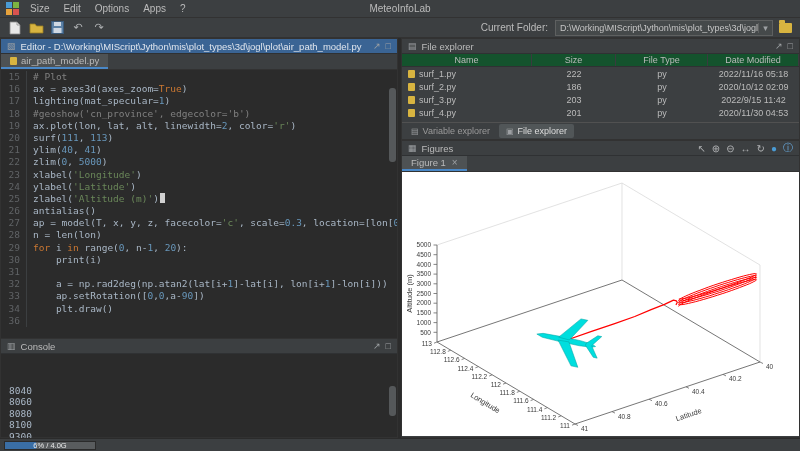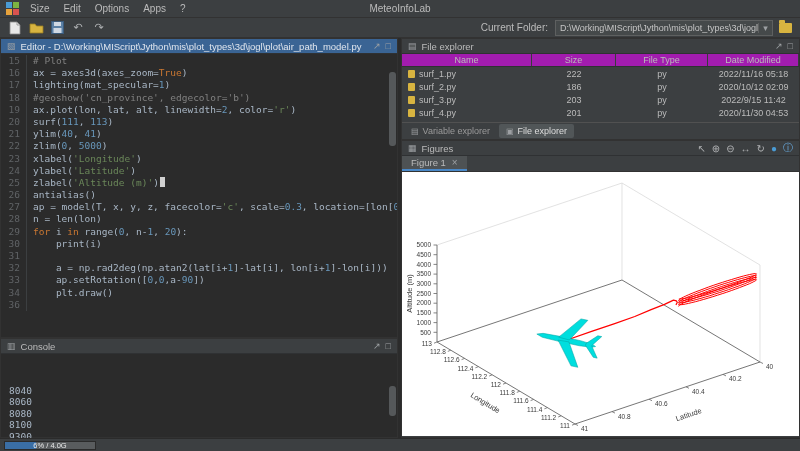--- a/index.html
+++ b/index.html
@@ -45,21 +45,21 @@
   .src{white-space:pre;color:#a9b7c6;}
   .src .com{color:#808080;} .src .kw{color:#cc7832;} .src .str{color:#6a8759;} .src .num{color:#6897bb;}
   .caret{display:inline-block;width:5px;height:10px;background:#d0d0d0;vertical-align:-1px;margin-left:1px;}
   .scroll-v{position:absolute;right:1px;width:7px;border-radius:3px;background:#55585a;}
   
   .console-panel{top:300px;height:100px;background:#2b2b2b;}
   .console-body{position:relative;height:84px;padding:3px 0 0 8px;font-family:"DejaVu Sans Mono",monospace;font-size:9.5px;color:#a9b7c6;overflow:hidden;margin-top:28px;}
   .console-line{height:11.4px;line-height:11.4px;}
   
   .explorer-panel{top:0;height:102px;background:#3c3f41;}
-  .fx-head{display:flex;height:13px;background:#a21caf;border-bottom:1px solid #2f3133;}
+  .fx-head{display:flex;height:13px;background:#14532d;border-bottom:1px solid #2f3133;}
   .fx-head .th{font-size:9px;color:#bbbbbb;text-align:center;line-height:12px;border-right:1px solid #393c3e;}
   .fx-rows{height:52px;overflow:hidden;}
   .fx-row{display:flex;height:13px;font-size:9px;color:#bbbbbb;align-items:center;}
   .c-name{padding-left:6px;display:flex;align-items:center;gap:4px;}
   .cw0{width:130px;} .cw1{width:84px;text-align:center;} .cw2{width:92px;text-align:center;} .cw3{flex:1;text-align:center;}
   .fx-tabs{position:absolute;bottom:0;left:0;right:0;height:17px;background:#3c3f41;border-top:1px solid #515151;display:flex;align-items:center;padding-left:2px;gap:2px;}
   .fx-tab{display:flex;align-items:center;gap:4px;height:14px;padding:0 7px;font-size:9px;color:#9a9a9a;}
   .fx-tab.active{background:#515658;color:#dddddd;border-radius:2px;}
   .fx-tab .ticon{font-size:8px;color:#9da0a3;}
   
@@ -134,20 +134,26 @@
 
   <div class="main">
     <div class="left-col">
 
       <section class="editor-panel">
         <div class="panel-title active-blue">
           <span class="p-icon">▧</span>
           <span class="grow">Editor - D:\Working\MIScript\Jython\mis\plot_types\3d\jogl\plot\air_path_model.py</span>
           <span class="wbtn">↗</span>
           <span class="wbtn">□</span>
+        </div>
+        <div class="tabbar">
+          <div class="tab">
+            <span class="py-dot"></span>
+            <span>air_path_model.py</span>
+          </div>
         </div>
         <div class="code" id="code">
           <div class="scroll-v" style="top:18px;height:74px;"></div>
         <div class="code-line">
               <span class="gutter">15</span>
               <span class="src"><span class="com"># Plot</span></span>
             </div>
             <div class="code-line">
               <span class="gutter">16</span>
               <span class="src"><span>ax = axes3d(axes_zoom=</span><span class="kw">True</span><span>)</span></span>

